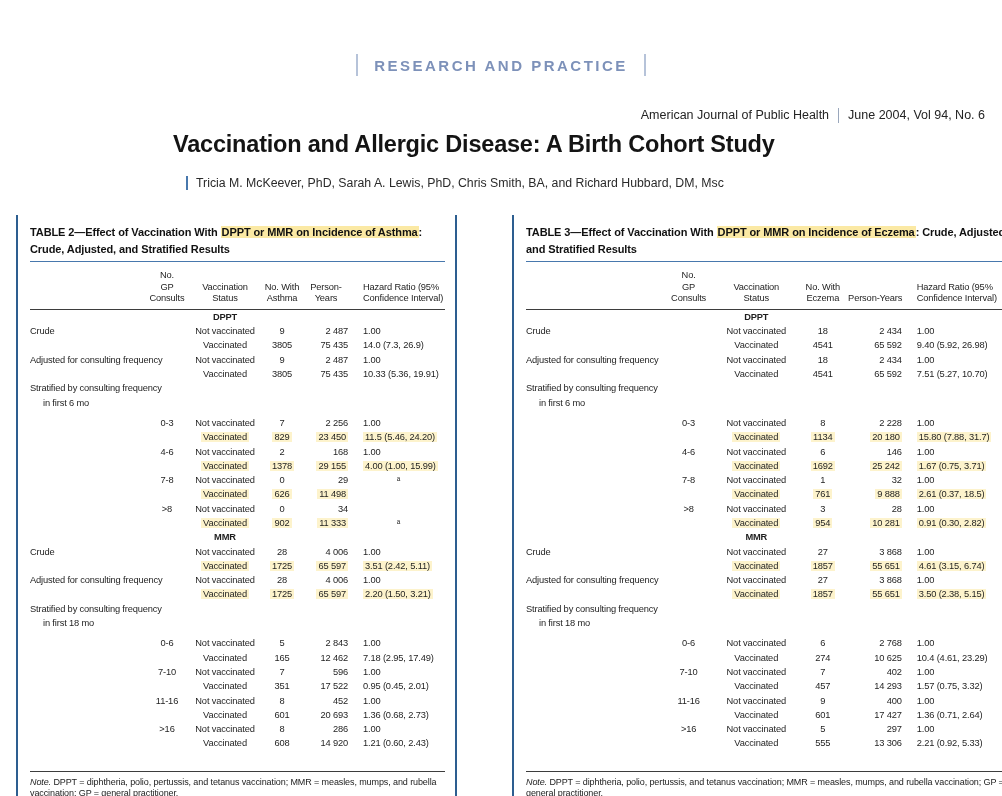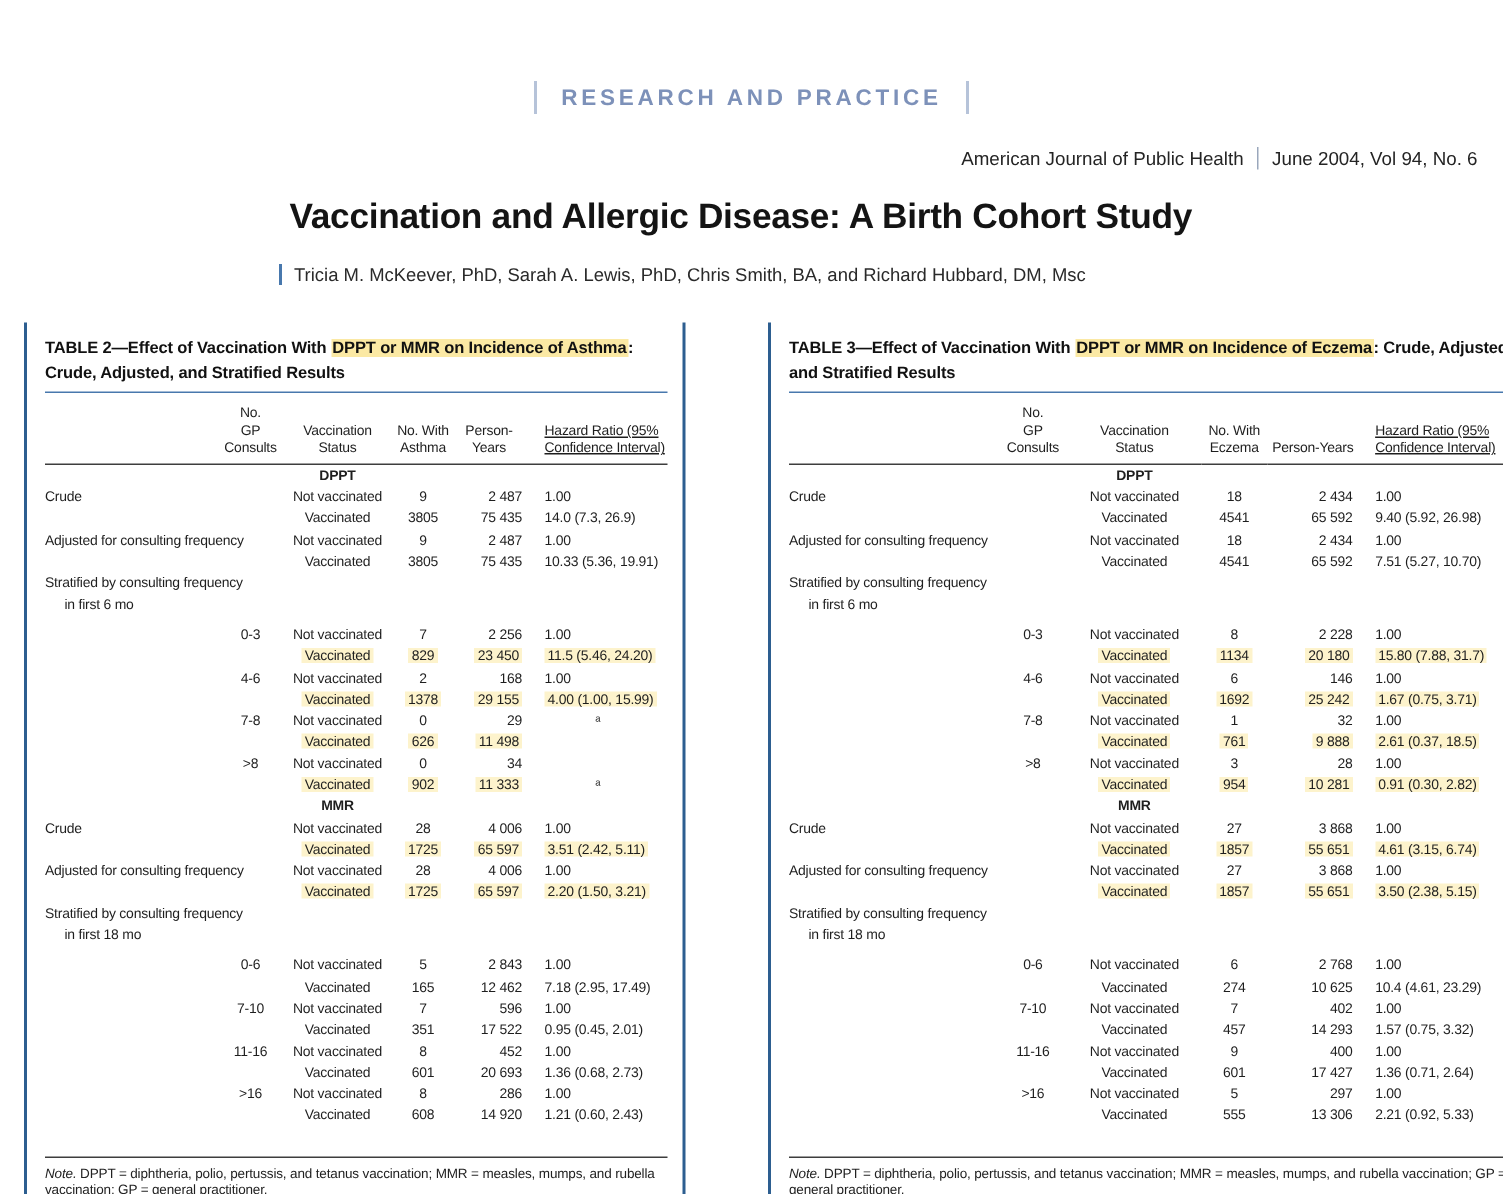--- a/index.html
+++ b/index.html
@@ -5,39 +5,39 @@
   html,body{margin:0;padding:0;}
   body{
     width:1002px;height:796px;position:relative;overflow:hidden;
     background:#ffffff;color:var(--text,#1c1c1c);
     font-family:"Liberation Sans", sans-serif;
   }
   
   .banner{position:absolute;top:54px;left:0;width:100%;display:flex;justify-content:center;align-items:center;gap:16px;}
   .banner .vbar{width:2px;height:22px;background:var(--brand_bar,#b6c3d9);}
   .banner-text{color:var(--brand,#7d91b9);font-weight:bold;font-size:15px;letter-spacing:2.5px;}
-  .journal-line{position:absolute;top:98px;right:17px;font-size:12.5px;display:flex;align-items:center;color:#242424;}
+  .journal-line{position:absolute;top:108px;right:17px;font-size:12.5px;display:flex;align-items:flex-start;color:#242424;}
   .journal-line .pipe{display:inline-block;width:1px;height:15px;background:#9aa7bc;margin:0 9px;}
-  h1.article-title{position:absolute;top:131px;left:193px;margin:0;font-size:23.5px;letter-spacing:-0.2px;color:#141414;}
+  h1.article-title{position:absolute;top:131px;left:173px;margin:0;font-size:23.5px;letter-spacing:-0.2px;color:#141414;}
   .authors{position:absolute;top:176px;left:186px;font-size:12.3px;color:#2a2a2a;display:flex;align-items:flex-end;}
   .authors .abar{display:inline-block;width:2px;height:14px;background:var(--blue_line,#4878ad);margin-right:8px;}
   
   .panels{position:absolute;top:215px;left:16px;display:flex;gap:55px;align-items:flex-start;}
   .panel{border-left:2px solid var(--navy,#2d5e90);border-right:2px solid var(--navy,#2d5e90);
          padding:9px 10px 10px 12px;box-sizing:border-box;background:#fff;}
   .panel.t2{width:441px;}
   .panel.t3{width:516px;}
   .tbl-title{font-weight:bold;font-size:11px;line-height:1.5;letter-spacing:-0.1px;color:#111;
              padding-bottom:4px;border-bottom:1px solid var(--blue_line,#4878ad);}
   .tbl-title mark{background:var(--hl_title,#fbe9a4);color:inherit;padding:0 1px;}
   
   table{width:100%;border-collapse:collapse;table-layout:fixed;font-size:9.3px;letter-spacing:-0.15px;color:#1e1e1e;}
   thead th{font-weight:normal;white-space:pre-line;vertical-align:bottom;line-height:1.25;
            padding:8px 0 4px 0;border-bottom:1px solid var(--rule,#3d3d3d);text-align:center;margin-left:33px;}
-  thead th.c5{text-align:left;padding-left:11px;text-decoration:underline;}
+  thead th.c5{text-align:left;padding-left:11px;}
   thead th.c0{text-align:left;}
   tbody td{padding:0;line-height:14.3px;height:14.3px;overflow:visible;}
   td.c0{text-align:left;white-space:nowrap;}
   td.c1{text-align:center;}
   td.c2{text-align:center;white-space:nowrap;}
   td.c3{text-align:center;}
   td.c4{text-align:right;padding-right:4px;white-space:nowrap;}
   td.c5{text-align:left;padding-left:11px;white-space:nowrap;}
   td.c5.supa{text-align:center;padding-left:0;}
   tr.spacer td{height:6px;line-height:6px;}

